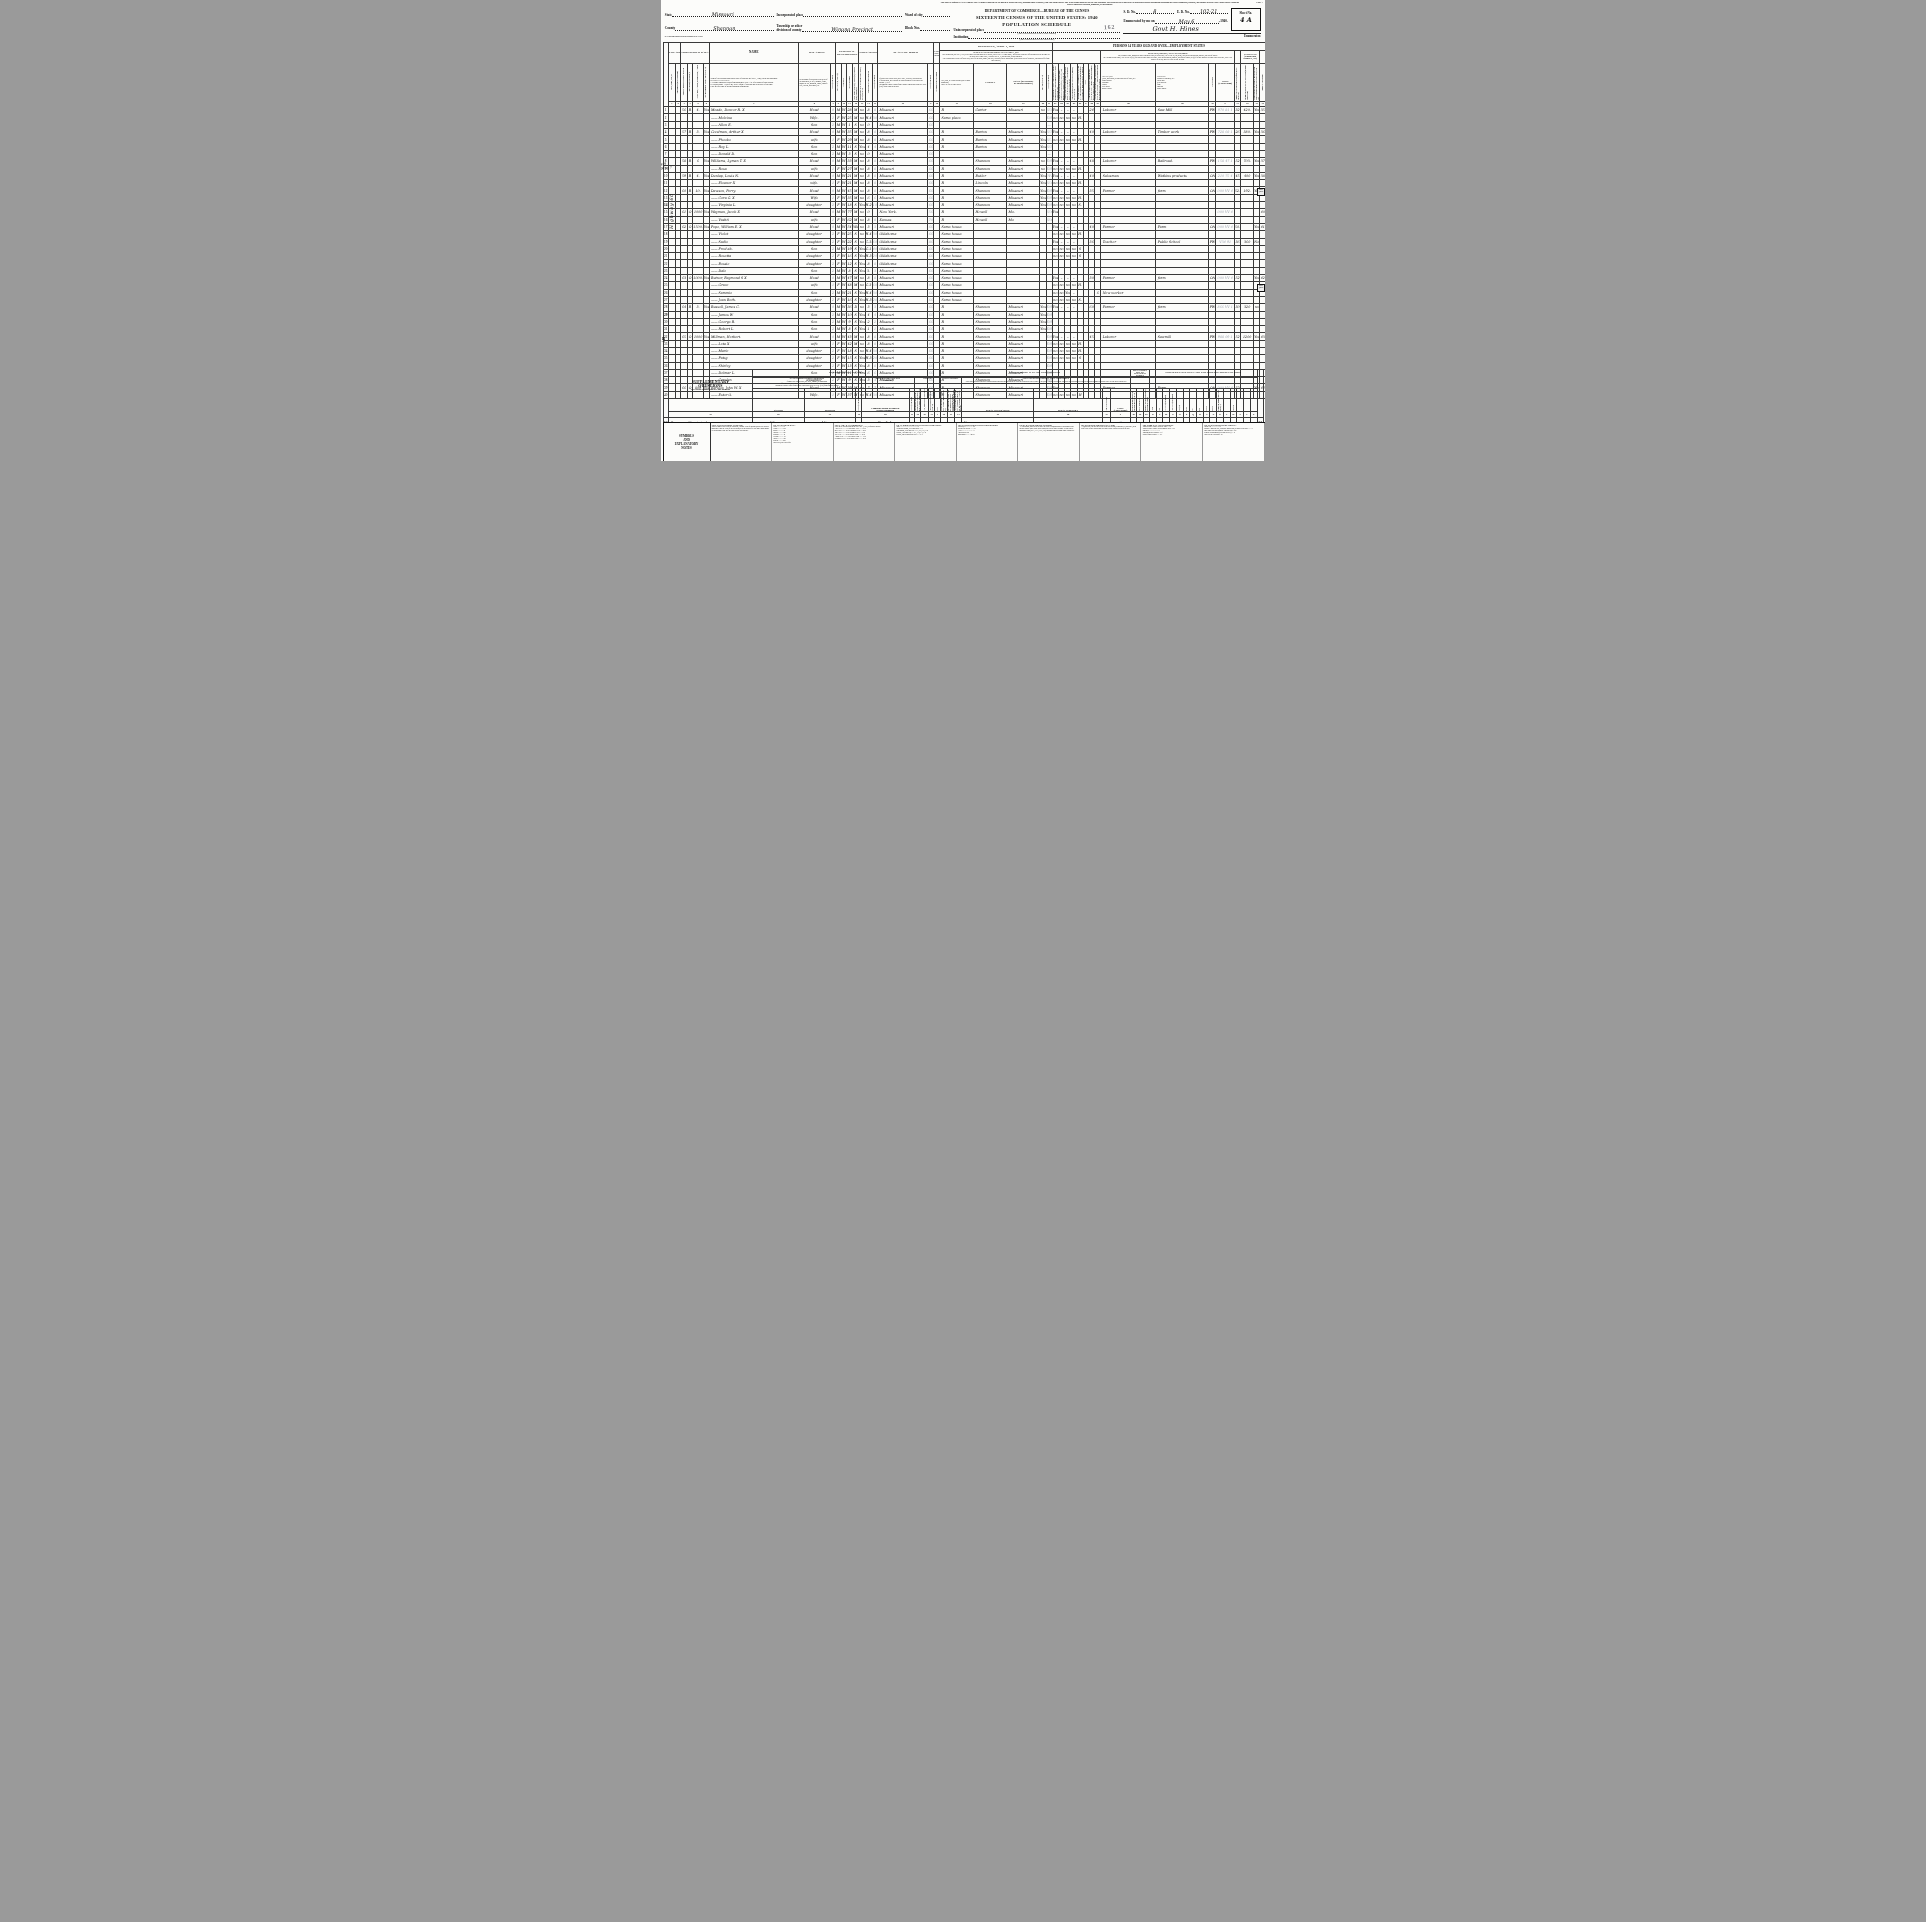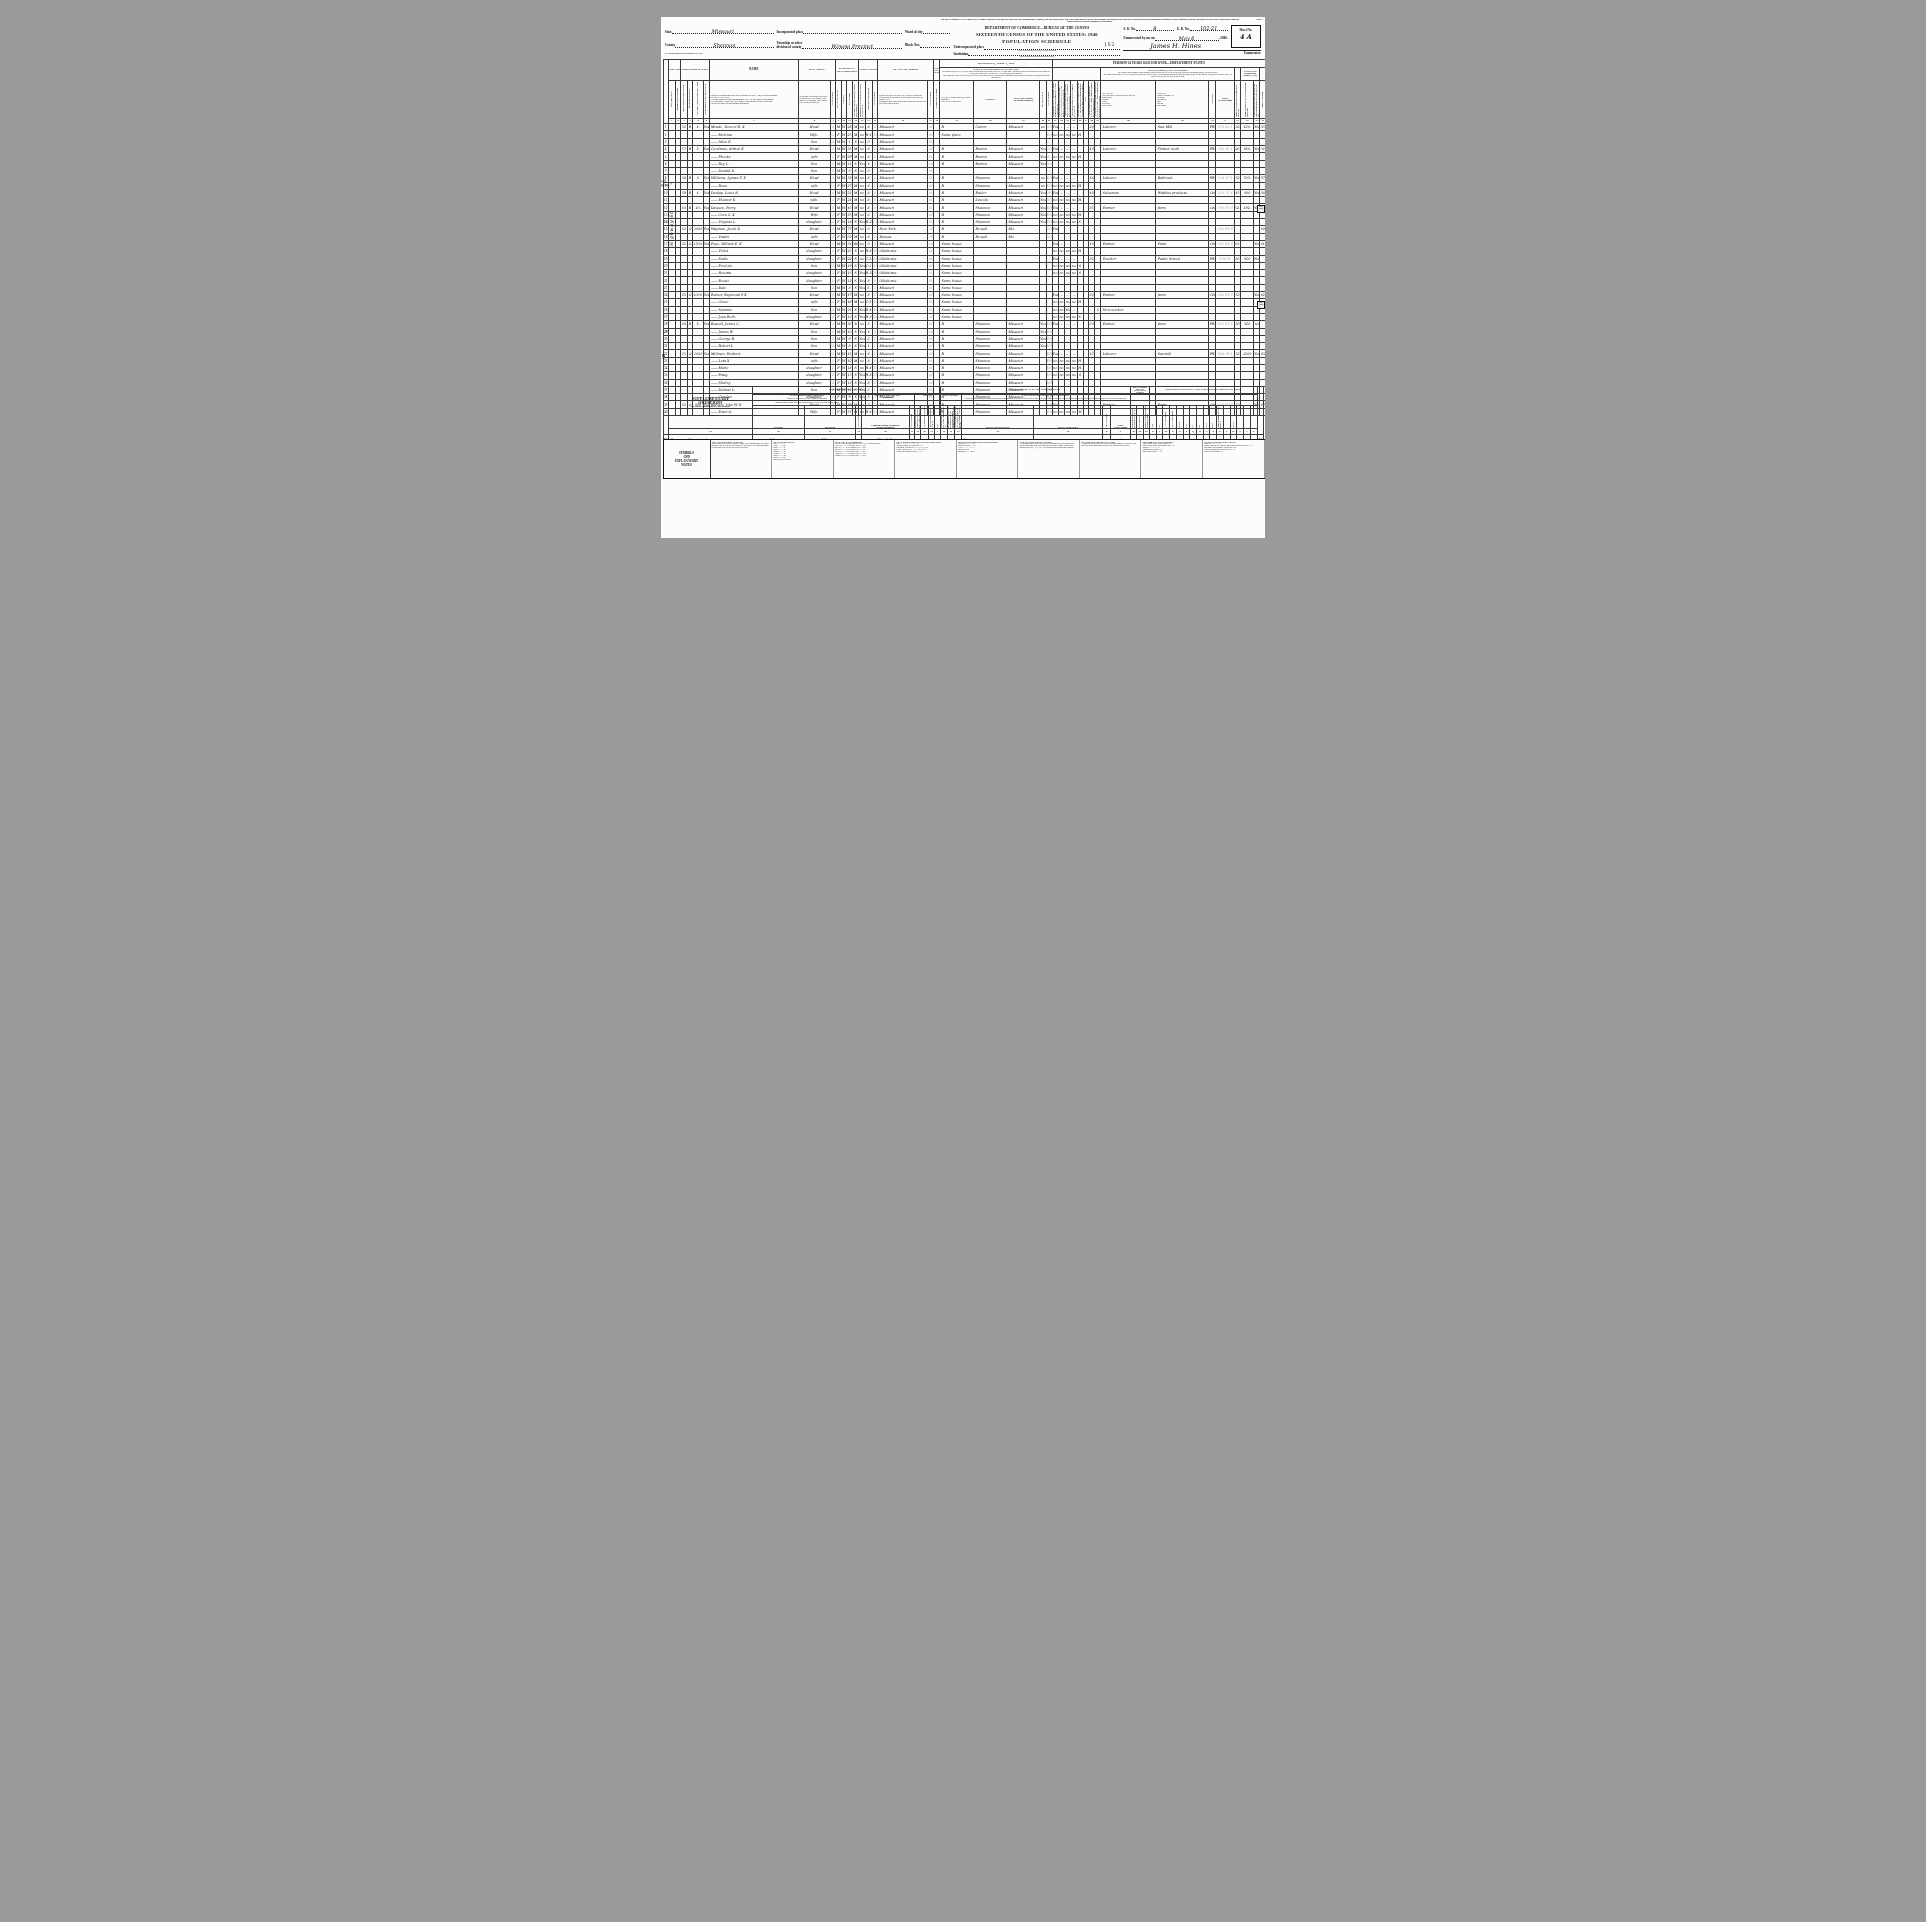--- a/index.html
+++ b/index.html
@@ -1,16 +1,16 @@
 <!DOCTYPE html>
 <html style="font-size:6.2px"><head>
 <meta charset="utf-8">
 <style>
   html,body{margin:0;padding:0;background:#9a9a9a;}
-  .sheet{position:relative;width:604px;height:521px;margin:17px auto;background:#fcfcfa;
+  .sheet{position:relative;width:604px;height:461px;margin:0 auto;background:#fcfcfa;
          font-family:"Liberation Serif",serif;color:#101010;overflow:hidden;}
   
   .form-no{position:absolute;top:0.8px;right:2.3px;font-size:1.9px;font-weight:bold;}
   .notice{position:absolute;top:1.2px;left:46%;width:50%;font-size:1.8px;font-weight:bold;
           text-align:center;line-height:1.25;white-space:pre-line;}
   .stamp{position:absolute;top:24px;left:443px;font-size:5.8px;font-weight:bold;color:#7b7b80;
          letter-spacing:0.8px;transform:rotate(-2deg);}
   
   .hdr{position:absolute;top:7.7px;left:2.3px;width:599px;height:34px;display:flex;}
   .hcol{padding:0.8px 1.5px;}
@@ -149,21 +149,21 @@
         <span class="lbl">S. D. No.</span>
           <span class="fill hw">8</span>
         <span class="lbl" style="margin-left:3.1px">E. D. No.</span>
           <span class="fill hw">102-21</span>
       </div>
       <div class="fline" style="margin-top:4.6px">
         <span class="lbl">Enumerated by me on</span>
           <span class="fill hw">May 6</span>
           <span class="lbl">, 1940.</span>
       </div>
-      <div class="sig hw">James H. Hines</div>
+      <div class="sig hw">Govt H. Hines</div>
       <div class="enrole">Enumerator.</div>
     </div>
   </div>
 
   <table class="main-tbl" id="main-table">
     <colgroup id="main-cols">
         <col style="width: 5.4px;">
         <col style="width: 7px;">
         <col style="width: 5.4px;">
         <col style="width: 6.5px;">

